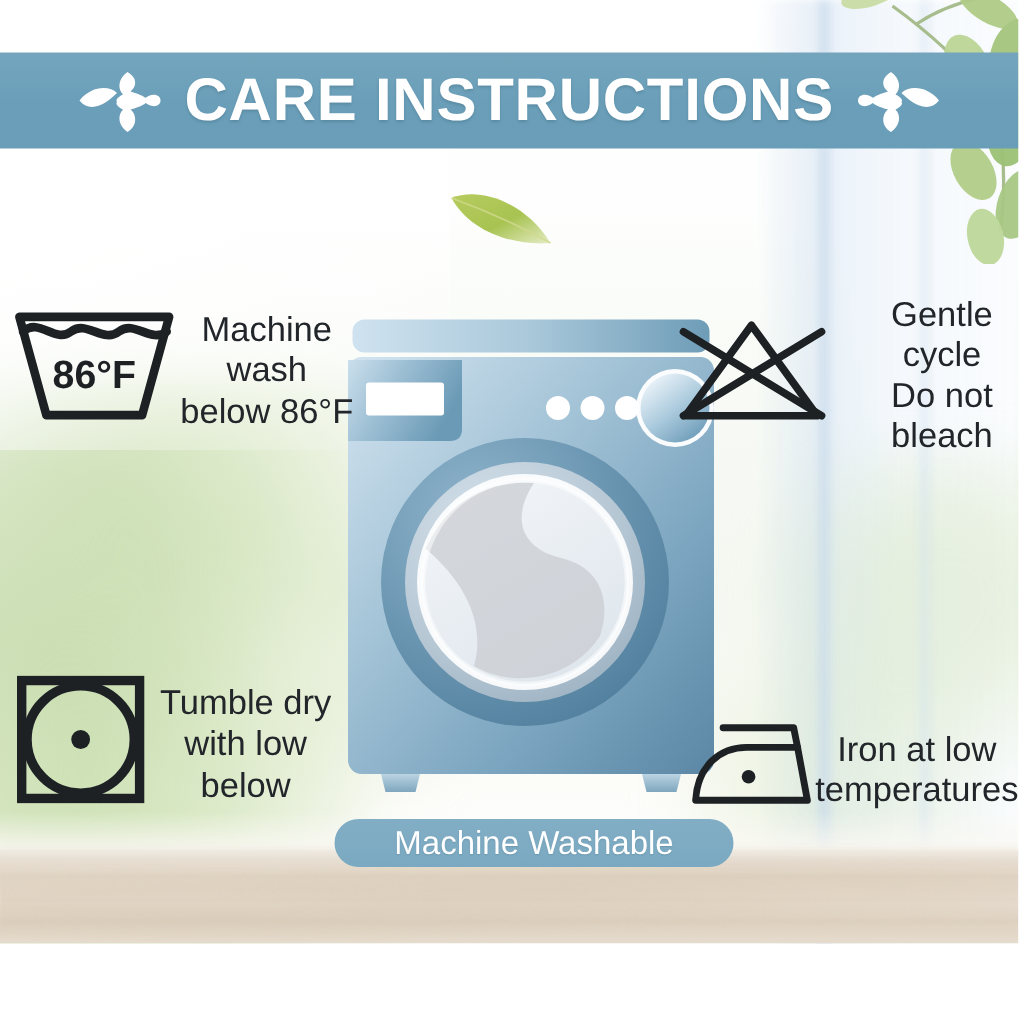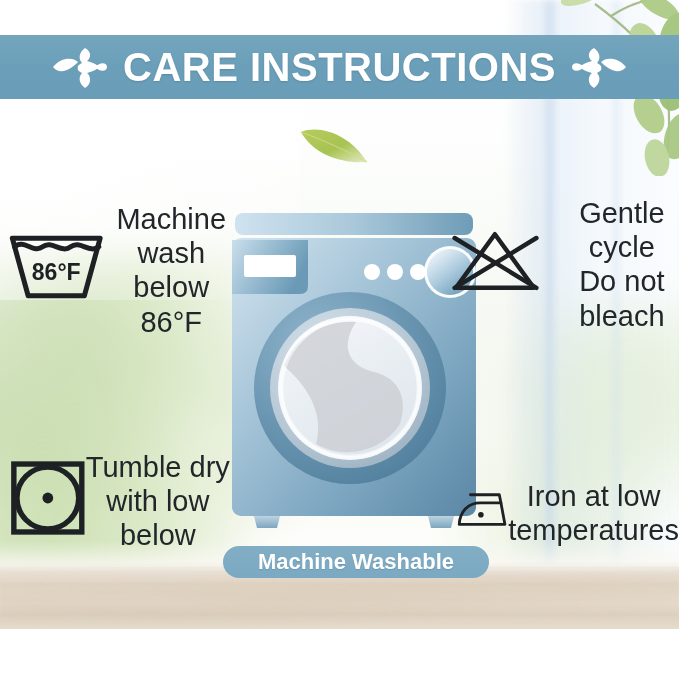--- a/index.html
+++ b/index.html
@@ -100,38 +100,38 @@
     line-height:1;white-space:nowrap;
     text-shadow:0 1px 2px rgba(40,80,100,.25);
   }
   .fleur{width:58px;height:42px;flex:none;}
   .fleur.right{transform:scaleX(-1);}
 
   
   .cell{position:absolute;display:flex;flex-direction:row;align-items:center;}
   .cell .glyph{display:block;}
   .cell .caption{
-    margin-top:6px;text-align:center;color:#22262a;font-size:29px;line-height:1.18;
+    margin-top:6px;text-align:center;color:#22262a;font-size:23px;line-height:1.18;
     white-space:pre-line;
   }
   #cell-wash{left:8px;top:196px;width:230px;}
   #cell-bleach{left:447px;top:190px;width:232px;gap:22px;}
   #cell-dry{left:10px;top:444px;width:220px;}
   #cell-iron{left:452px;top:464px;width:227px;}
 
   
   .washer{position:absolute;left:232px;top:210px;width:244px;height:320px;}
   .washer svg{display:block;}
 
   
   .pill{
     position:absolute;left:223px;top:546px;width:266px;height:32px;
     border-radius:16px;
     background:linear-gradient(180deg,#82aec5 0%,#7aa9c1 100%);
-    display:flex;align-items:center;justify-content:center;font-weight:bold;
+    display:flex;align-items:center;justify-content:center;
   }
   .pill-text{
     color:#ffffff;font-size:22px;line-height:1;white-space:nowrap;
     text-shadow:0 1px 1px rgba(60,100,120,.25);
   }
 </style>
 </head>
 <body>
 
 <div id="stage">

